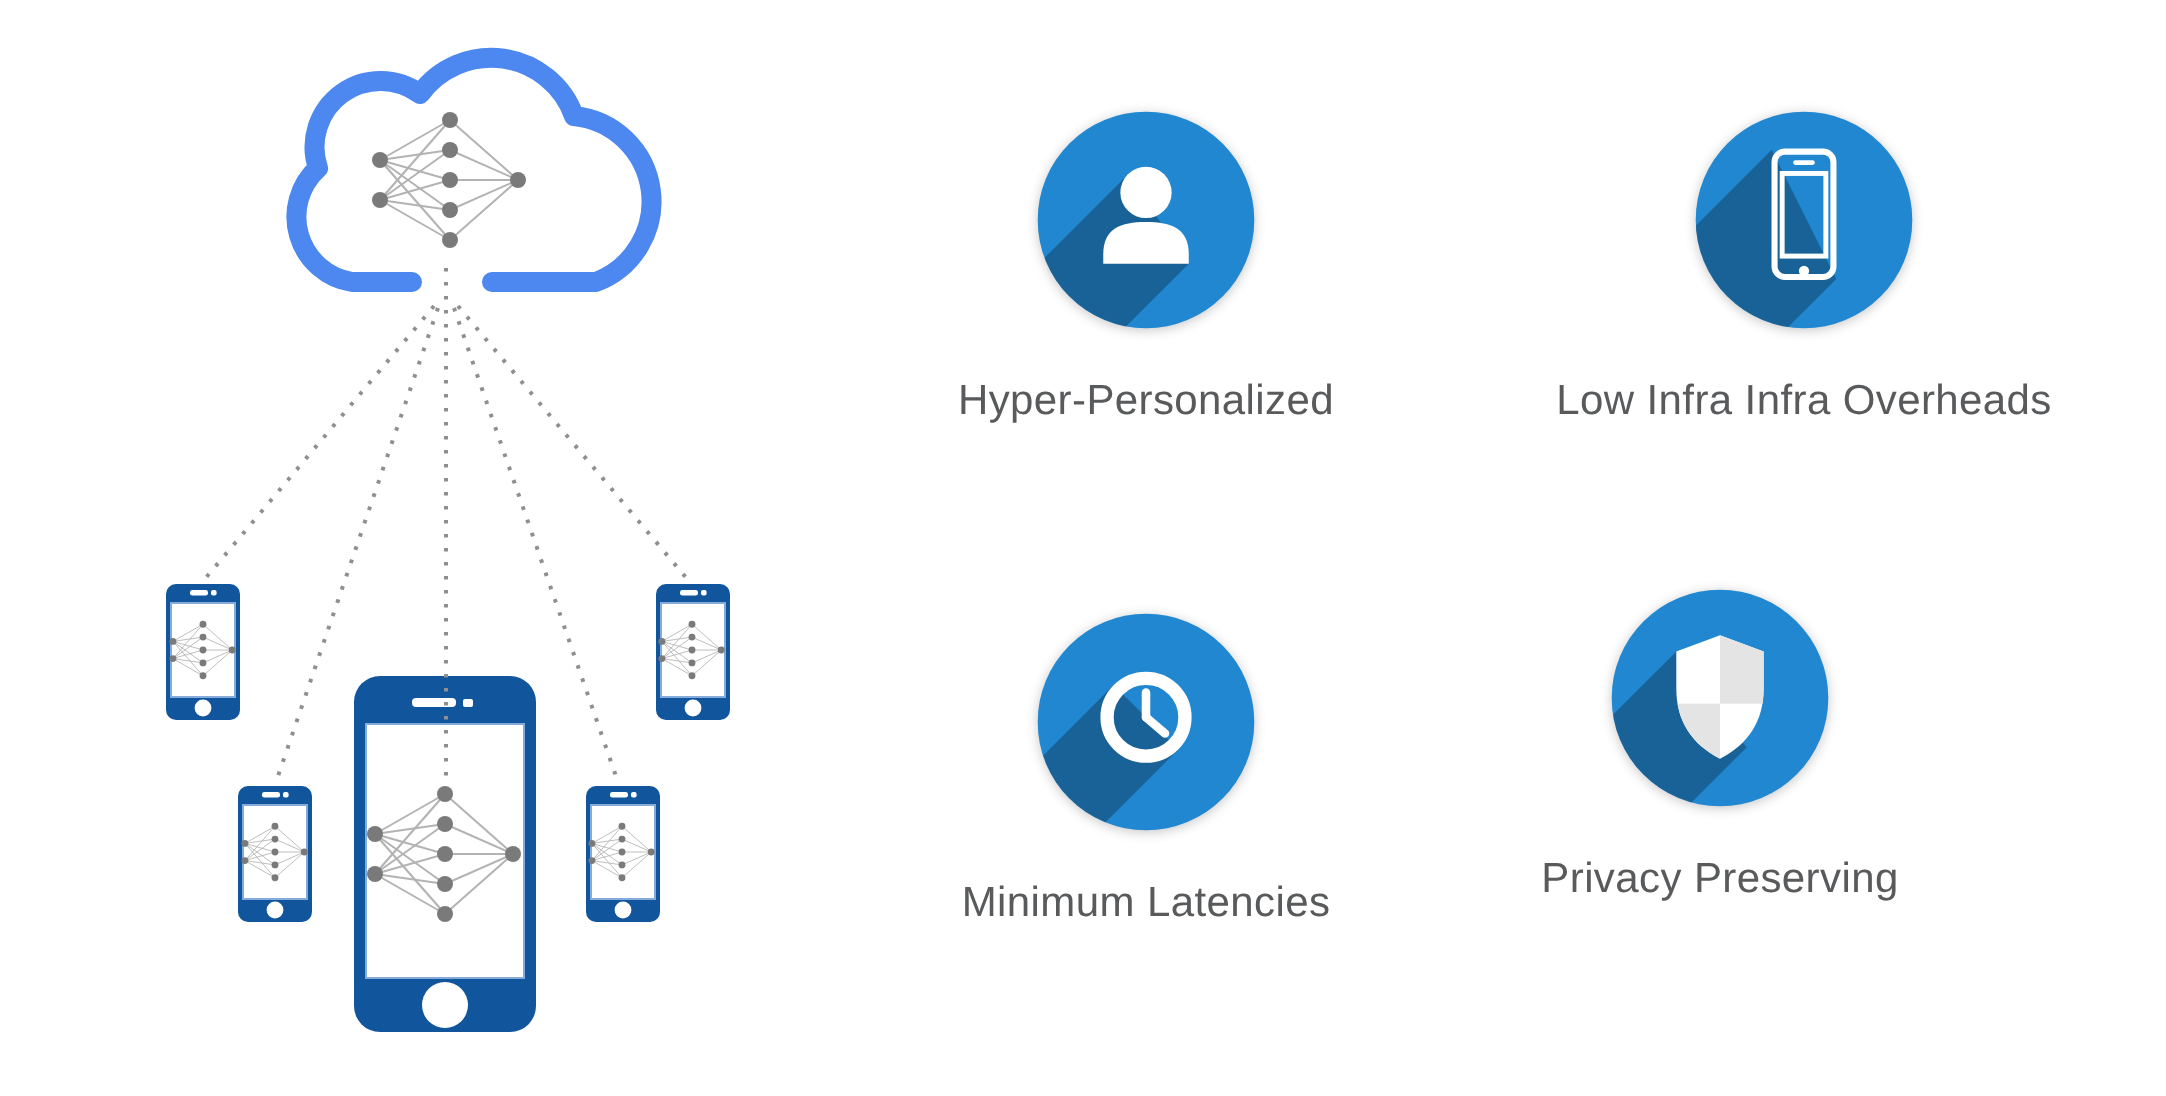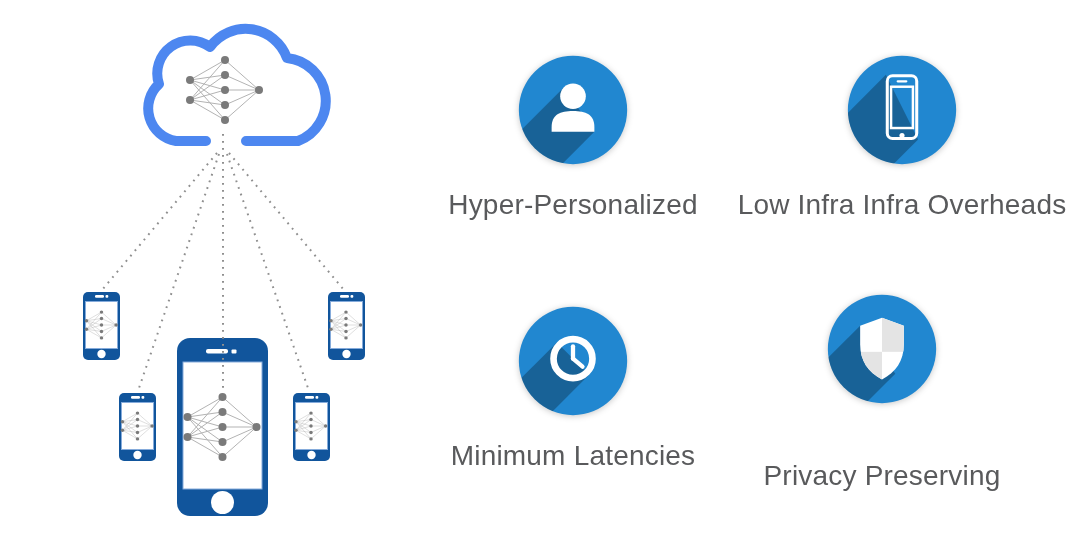--- a/index.html
+++ b/index.html
@@ -15,30 +15,30 @@
     position:absolute;
     width:320px;
     display:flex;flex-direction:column;align-items:center;
   }
   .feature .badge{
     width:114px;height:114px;
     filter:drop-shadow(0 1px 3px rgba(0,0,0,0.22));
   }
   .feat-label{
     margin-top:22px;
-    font-size:28px;
+    font-size:21px;
     letter-spacing:0.2px;
     color:#595a5c;
     white-space:nowrap;
     text-align:center;
   }
   .f1{left:413px;top:53px;}
   .f2{left:742px;top:53px;}
   .f3{left:413px;top:304px;}
-  .f4{left:722px;top:292px;gap:32px;}
+  .f4{left:700px;top:292px;}
 </style>
 </head>
 <body>
 
 <div class="canvas">
 
   <svg class="diagram-svg" width="440" height="548" viewBox="0 0 440 548">
     <defs>
 
       <g id="nn">

